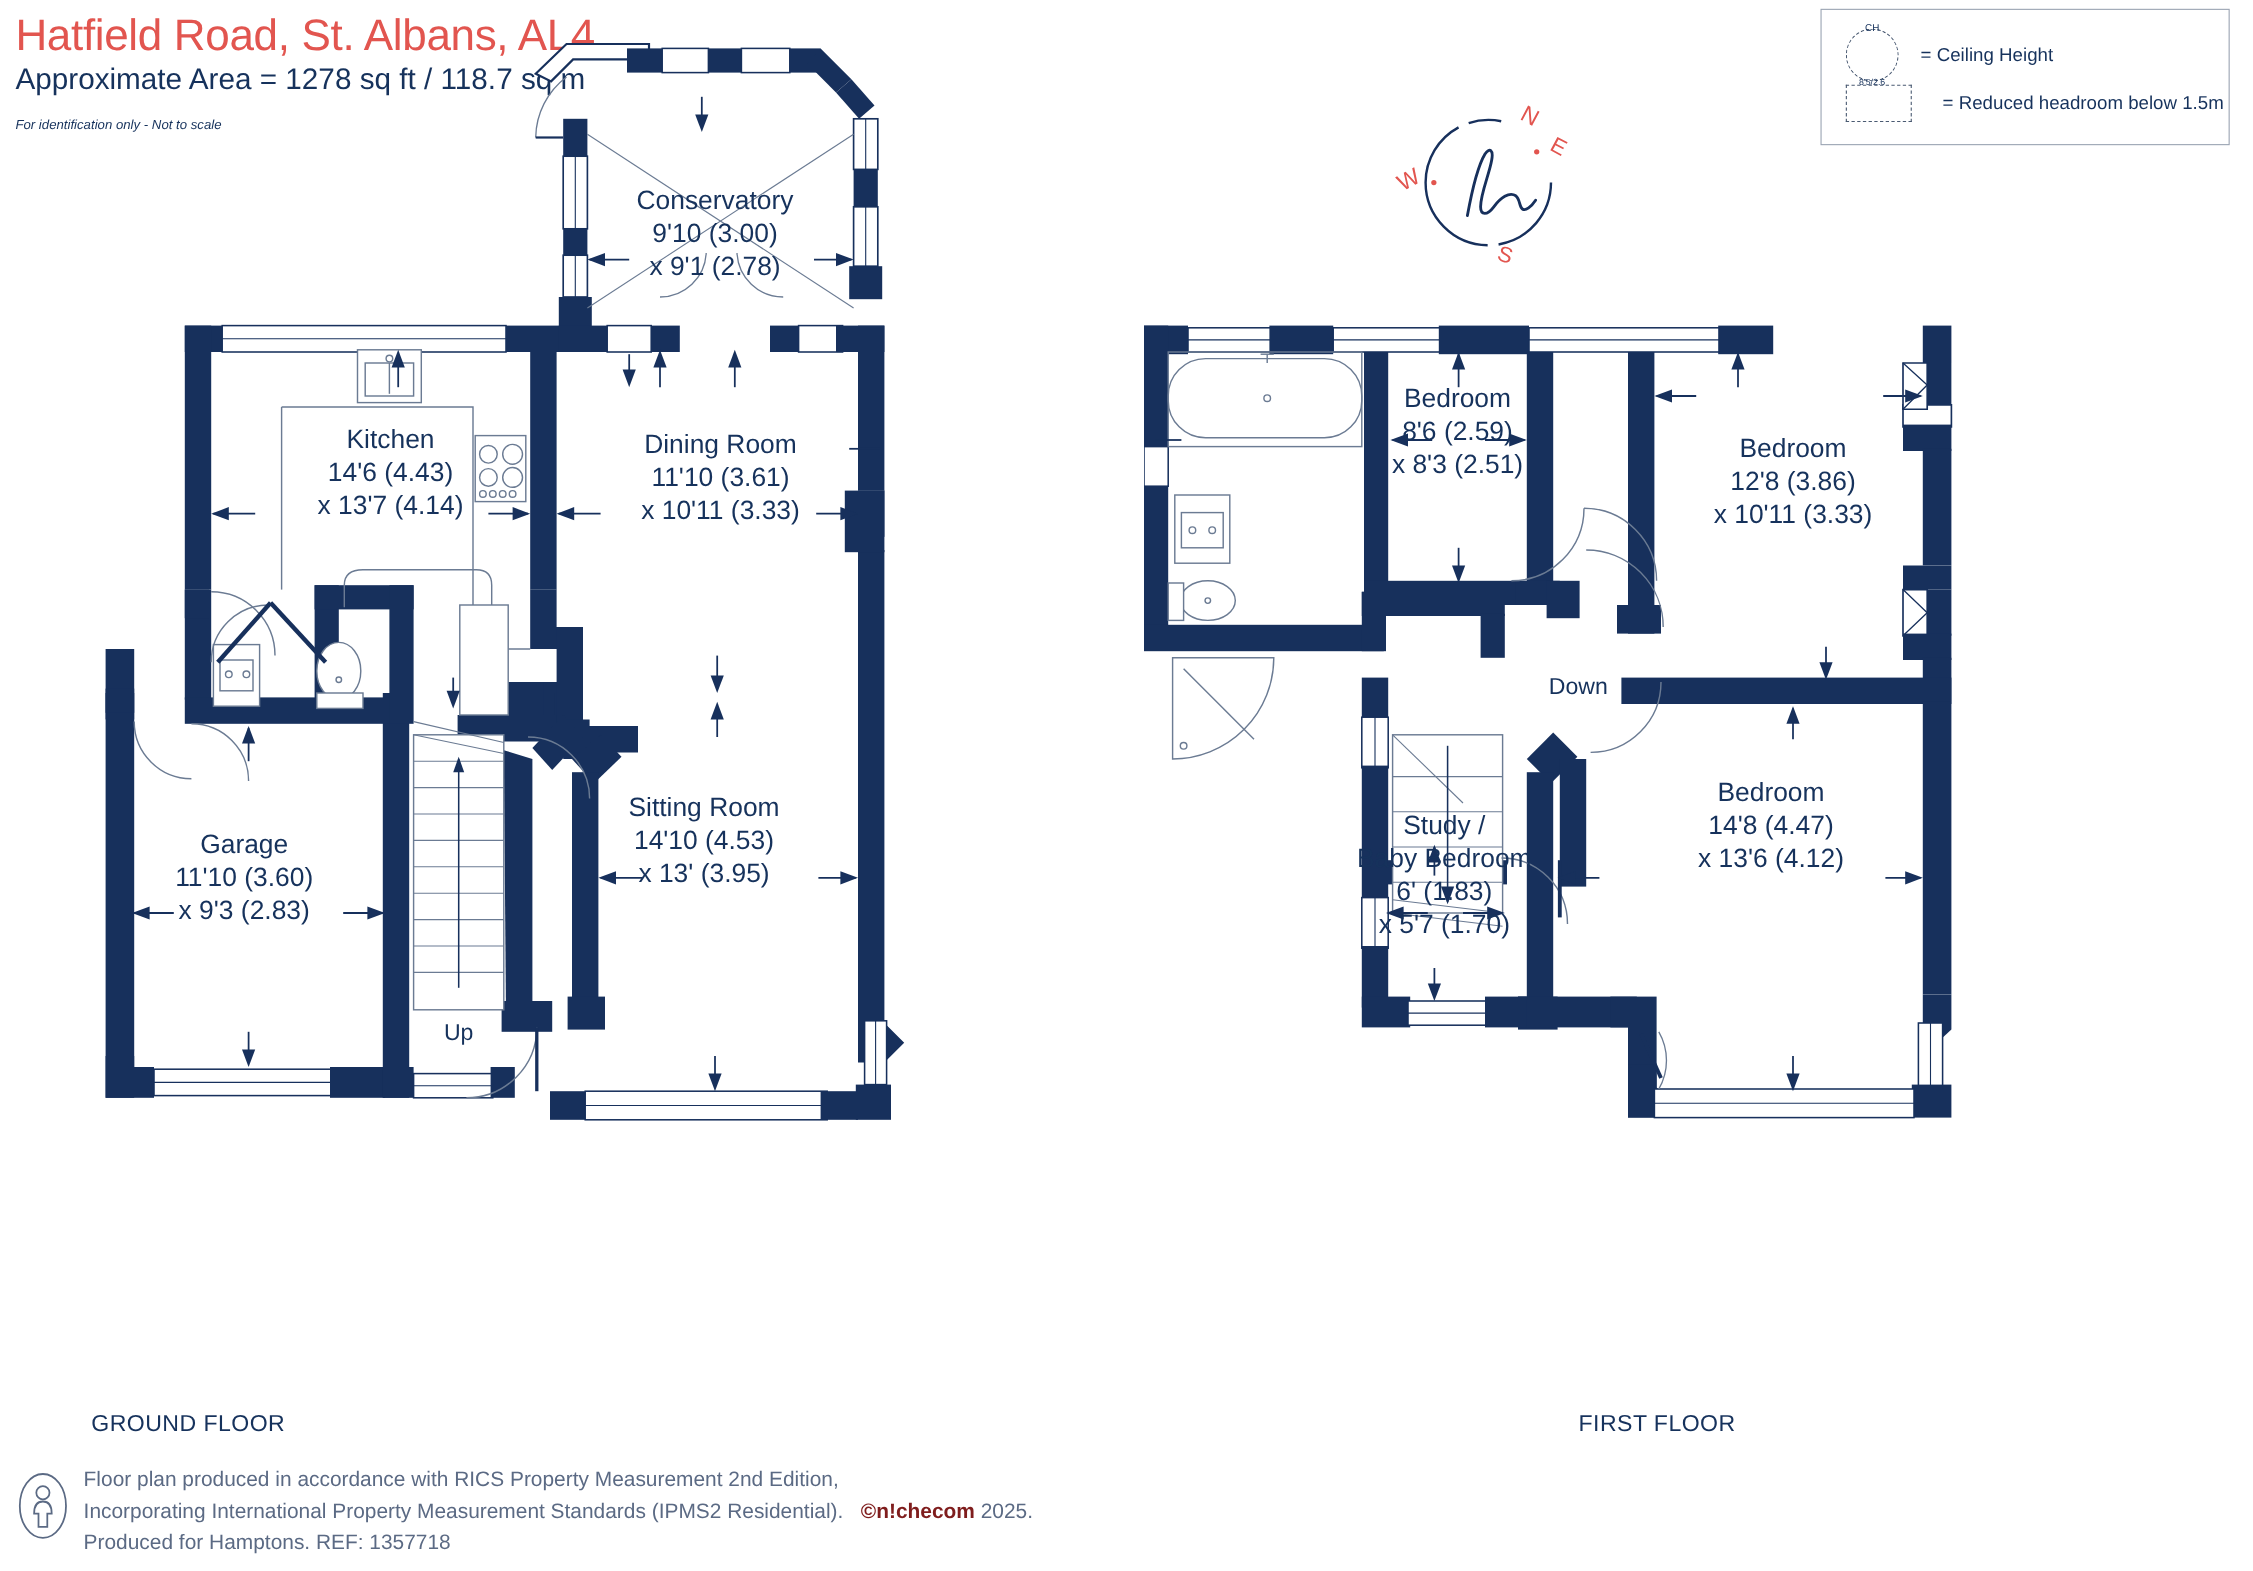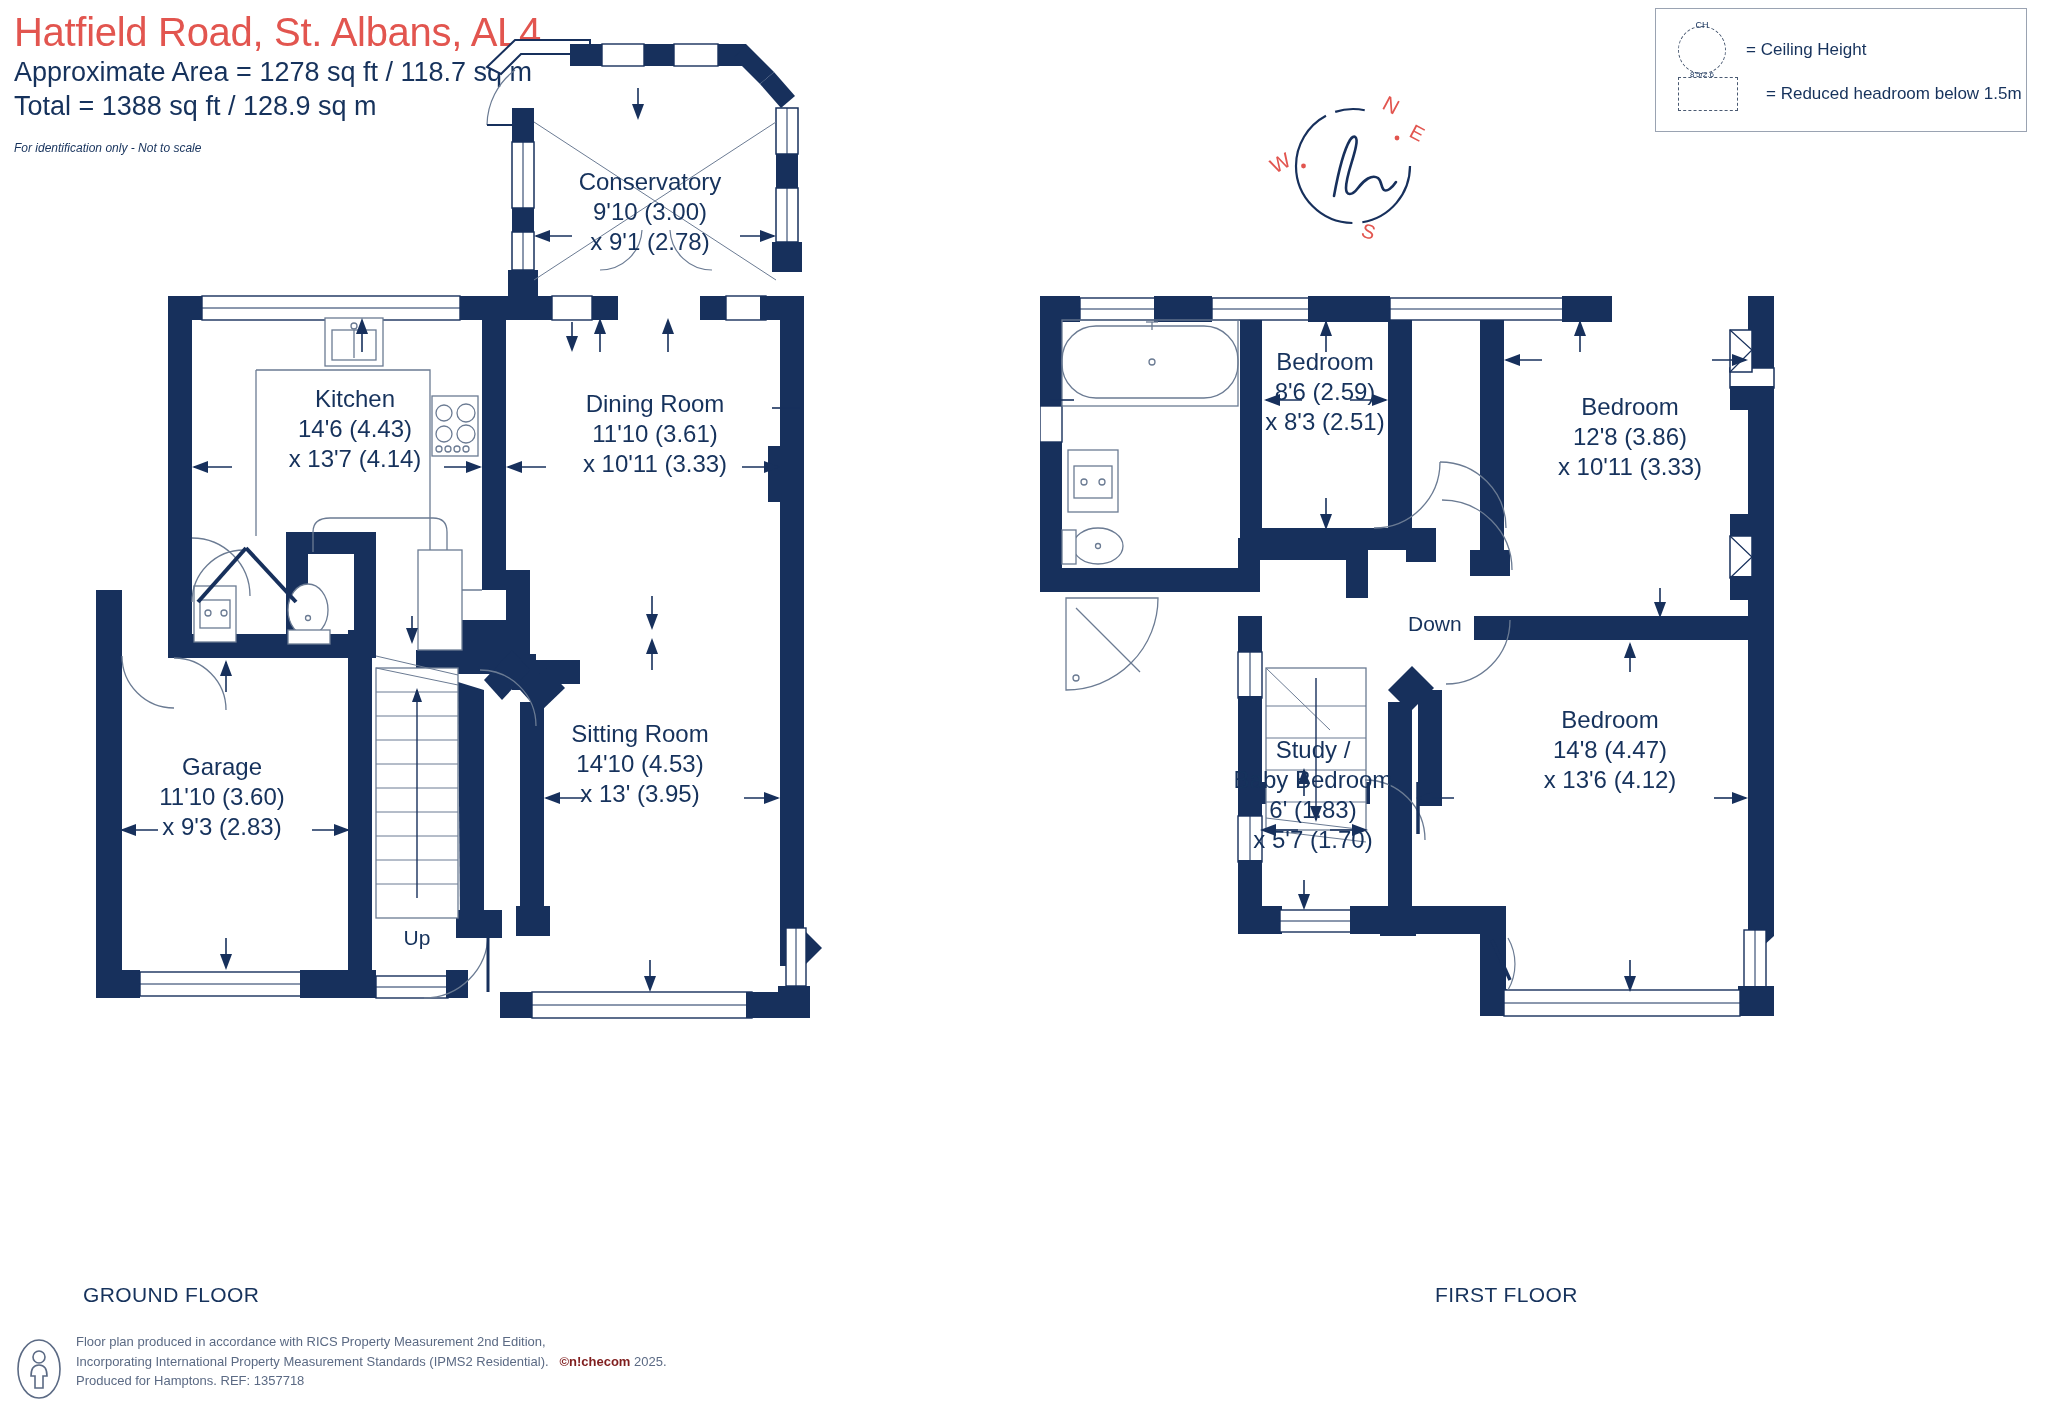--- a/index.html
+++ b/index.html
@@ -118,39 +118,38 @@
   .footer {
     position: absolute;
     left: 16px;
     top: 1332px;
     display: flex;
     align-items: flex-start;
   }
   .footer-icon { margin-top: 6px; }
   .footer-text {
     margin-left: 14px;
-    font-size: 13px;
+    font-size: 19px;
     line-height: 1.50;
     color: #5b6a84;
     white-space: nowrap;
   }
   .footer-text .brand { color: #7f1d1d; font-weight: bold; }
 
   
   text { font-family: "Liberation Sans", sans-serif; }
 </style>
 </head>
 <body>
 
 <div id="root">
 
   <div class="header">
     <div class="title">Hatfield Road, St. Albans, AL4</div>
     <div class="subline">Approximate Area = 1278 sq ft / 118.7 sq m</div>
-    <div class="subline">Total = 1388 sq ft / 128.9 sq m</div>
     <div class="notescale">For identification only - Not to scale</div>
   </div>
 
   <div class="legend">
     <div class="legend-row r1">
       <div class="ch-circle">
         <span class="ch-top">CH</span>
         <span class="ch-bot">8'5/2.6</span>
       </div>
       <div class="legend-label">= Ceiling Height</div>

